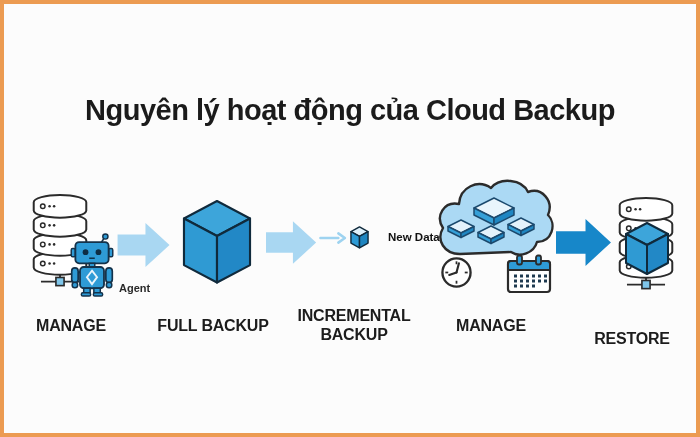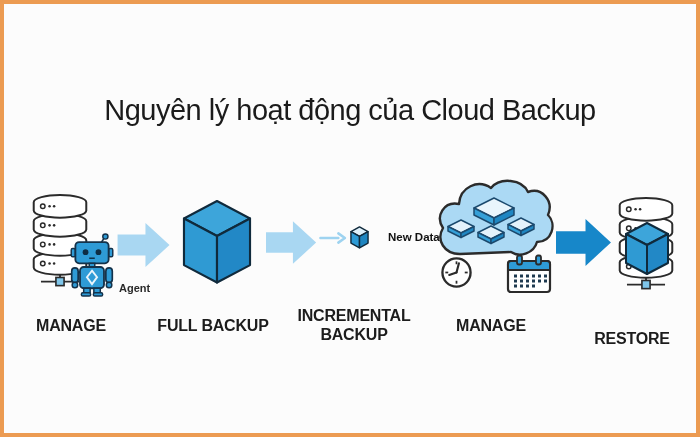--- a/index.html
+++ b/index.html
@@ -10,21 +10,21 @@
     background:#FCFCFC;
     position:relative;
     overflow:hidden;
     font-family:"Liberation Sans", sans-serif;
   }
   .canvas{position:absolute;inset:0;}
   .abs{position:absolute;font-weight:bold;}
   .title{
     left:0;right:0;top:90px;
     text-align:center;
-    font-size:29px;font-weight:400;letter-spacing:-0.5px;
+    font-size:29px;font-weight:700;letter-spacing:-0.5px;
     color:#1B1B1B;
   }
   .stage-label{
     top:312px;width:130px;
     text-align:center;
     font-size:16px;font-weight:700;letter-spacing:-0.2px;
     color:#1C1C1C;line-height:19px;
   }
   .two-line{top:302px;}
   .annot{font-size:11px;color:#2A2A2A;padding-left:15px;}

